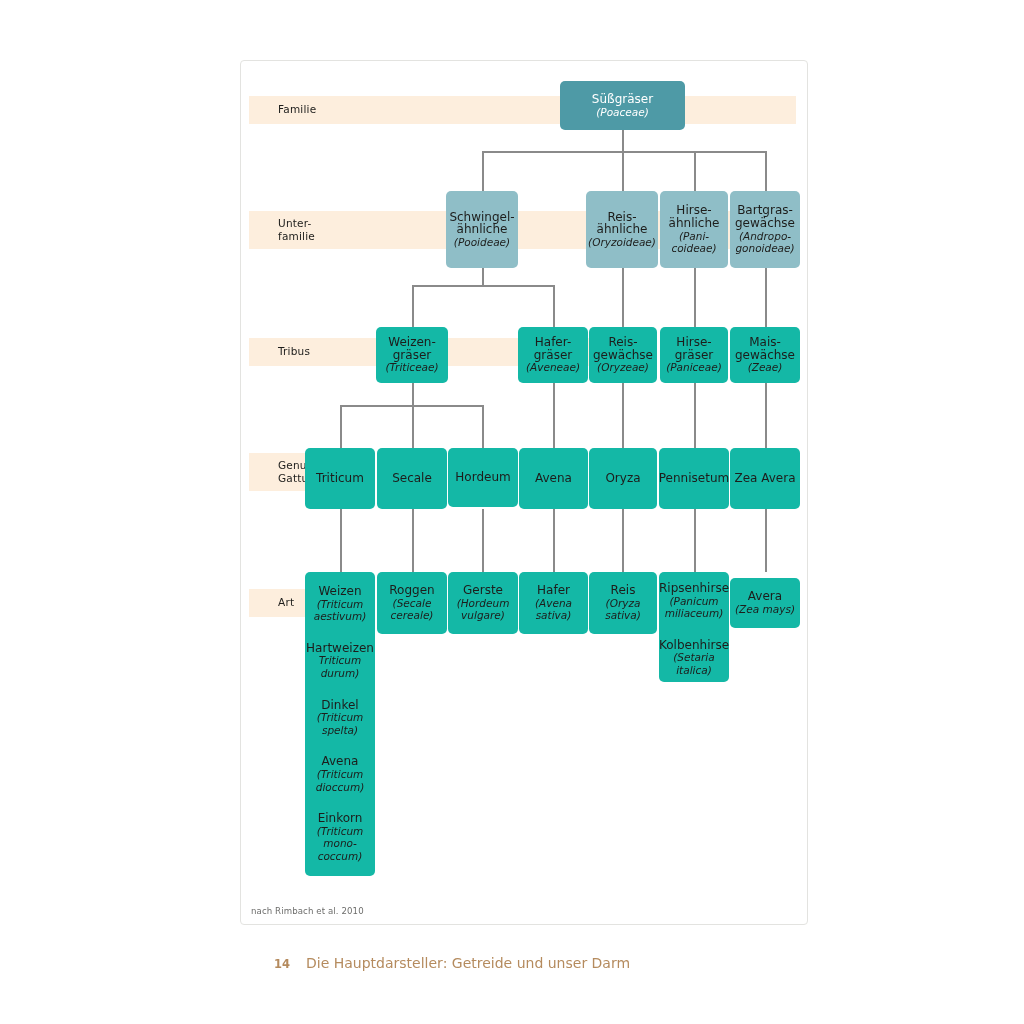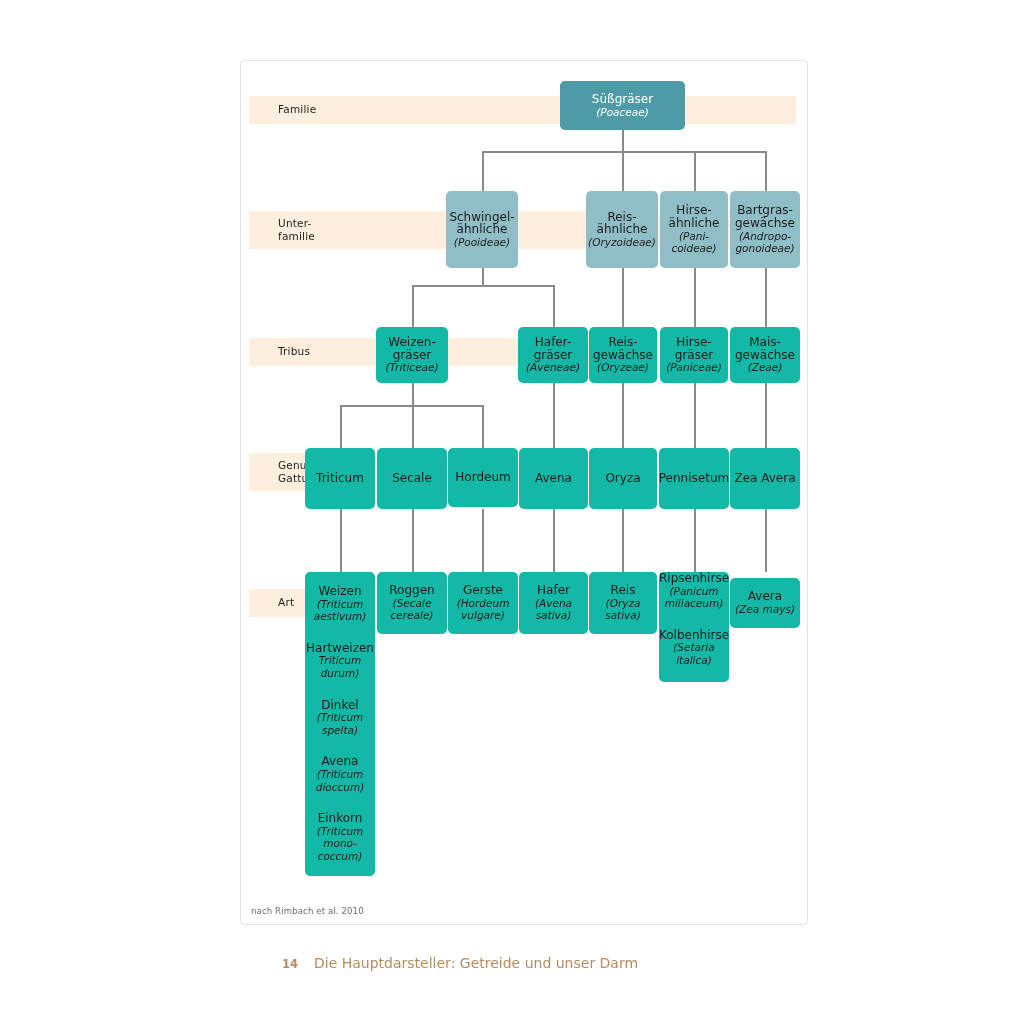--- a/index.html
+++ b/index.html
@@ -40,21 +40,21 @@
   .lvl-family .nm,.lvl-family .sci{color:#ffffff;}
   .lvl-subfamily{background:#8fbec7;}
   .lvl-tribe,.lvl-genus,.lvl-species{background:#14b8a6;}
   .lvl-species .grp{margin:0;}
   .lvl-species .grp + .grp{margin-top:19px;}
 
   .source{
     position:absolute;left:251px;top:906px;
     font-size:8.6px;color:#6d6d6b;letter-spacing:.1px;
   }
-  .footer{position:absolute;left:282px;top:955px;display:flex;align-items:baseline;gap:16px;}
+  .footer{position:absolute;left:274px;top:955px;display:flex;align-items:baseline;gap:16px;}
   .footer .pg{font-size:11.5px;font-weight:bold;color:#b58b5e;}
   .footer .ttl{font-size:14px;color:#b58b5e;}
 </style>
 </head>
 <body>
 
 <div class="page">
 
   <div class="card">
 
@@ -224,21 +224,21 @@
       <span class="nm">Hafer</span>
       <span class="sci">(Avena
 sativa)</span>
     </div>
     <div class="box lvl-species" style="left:348px;top:511px;width:68px;height:62px;">
       <span class="nm">Reis</span>
       <span class="sci">(Oryza
 sativa)</span>
     </div>
 
-    <div class="box lvl-species" style="left:418px;top:511px;width:70px;height:110px;justify-content:flex-start;">
+    <div class="box lvl-species" style="left:418px;top:511px;width:70px;height:110px;justify-content:flex-start;padding-top:10px;">
       <div class="grp">
         <div class="nm">Ripsenhirse</div>
         <div class="sci">(Panicum
 miliaceum)</div>
       </div>
       <div class="grp">
         <div class="nm">Kolbenhirse</div>
         <div class="sci">(Setaria
 italica)</div>
       </div>

